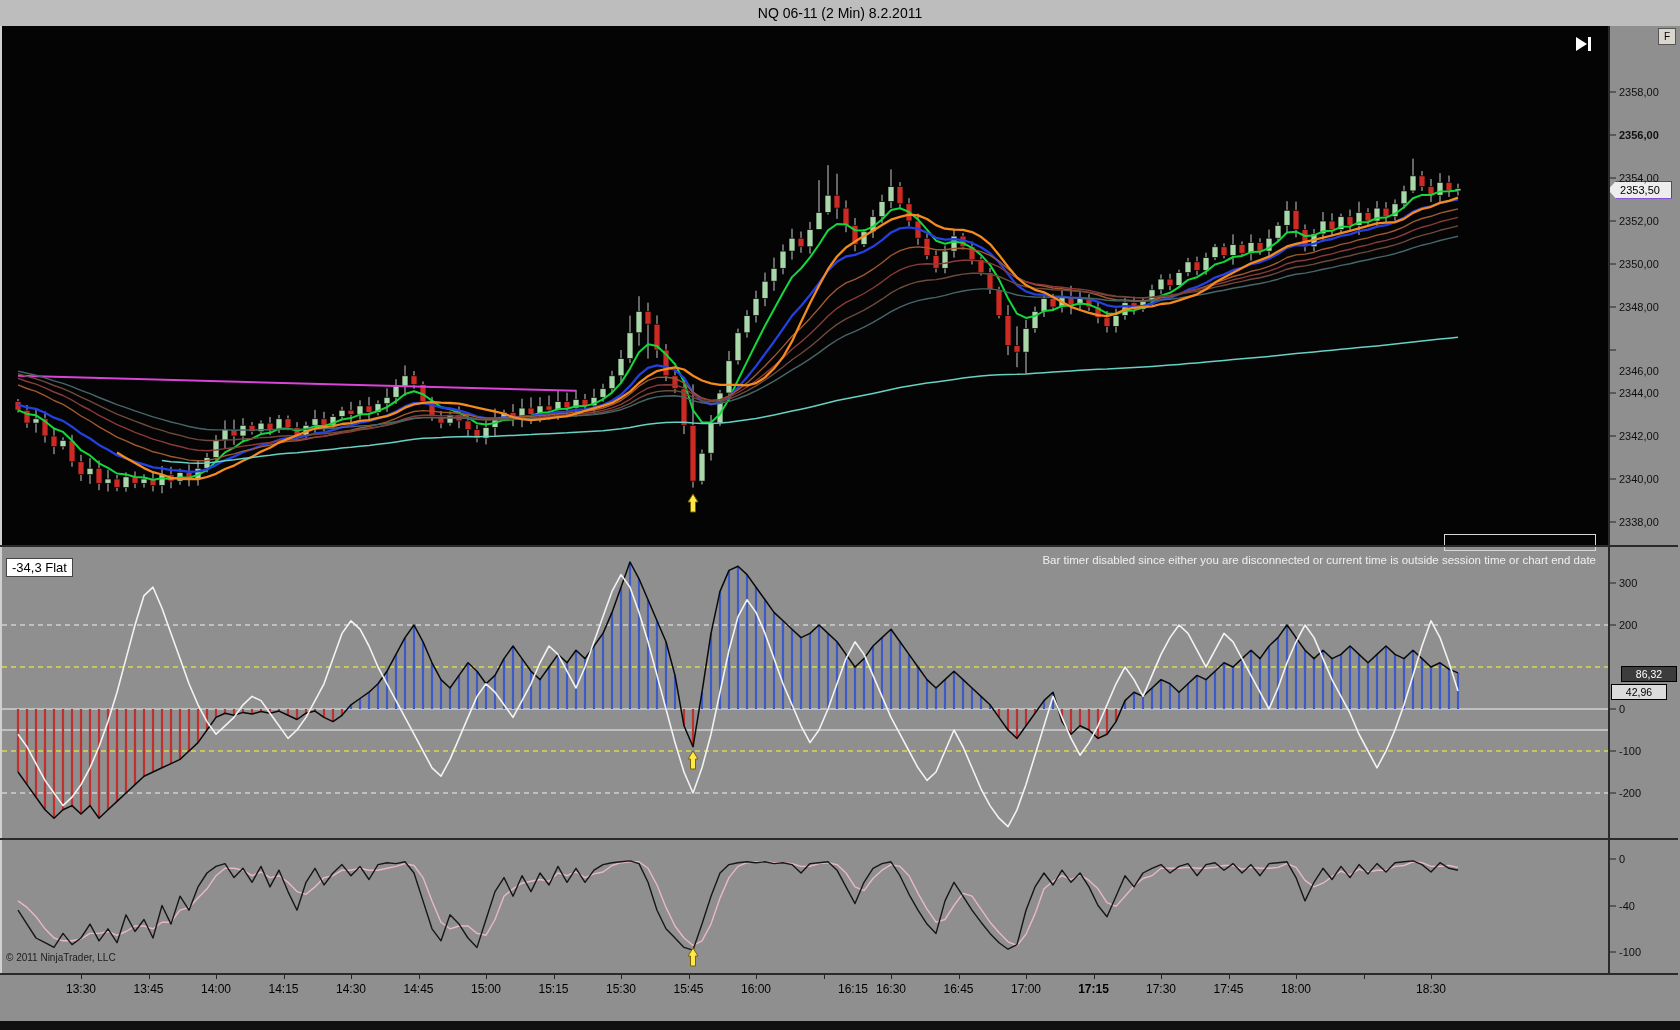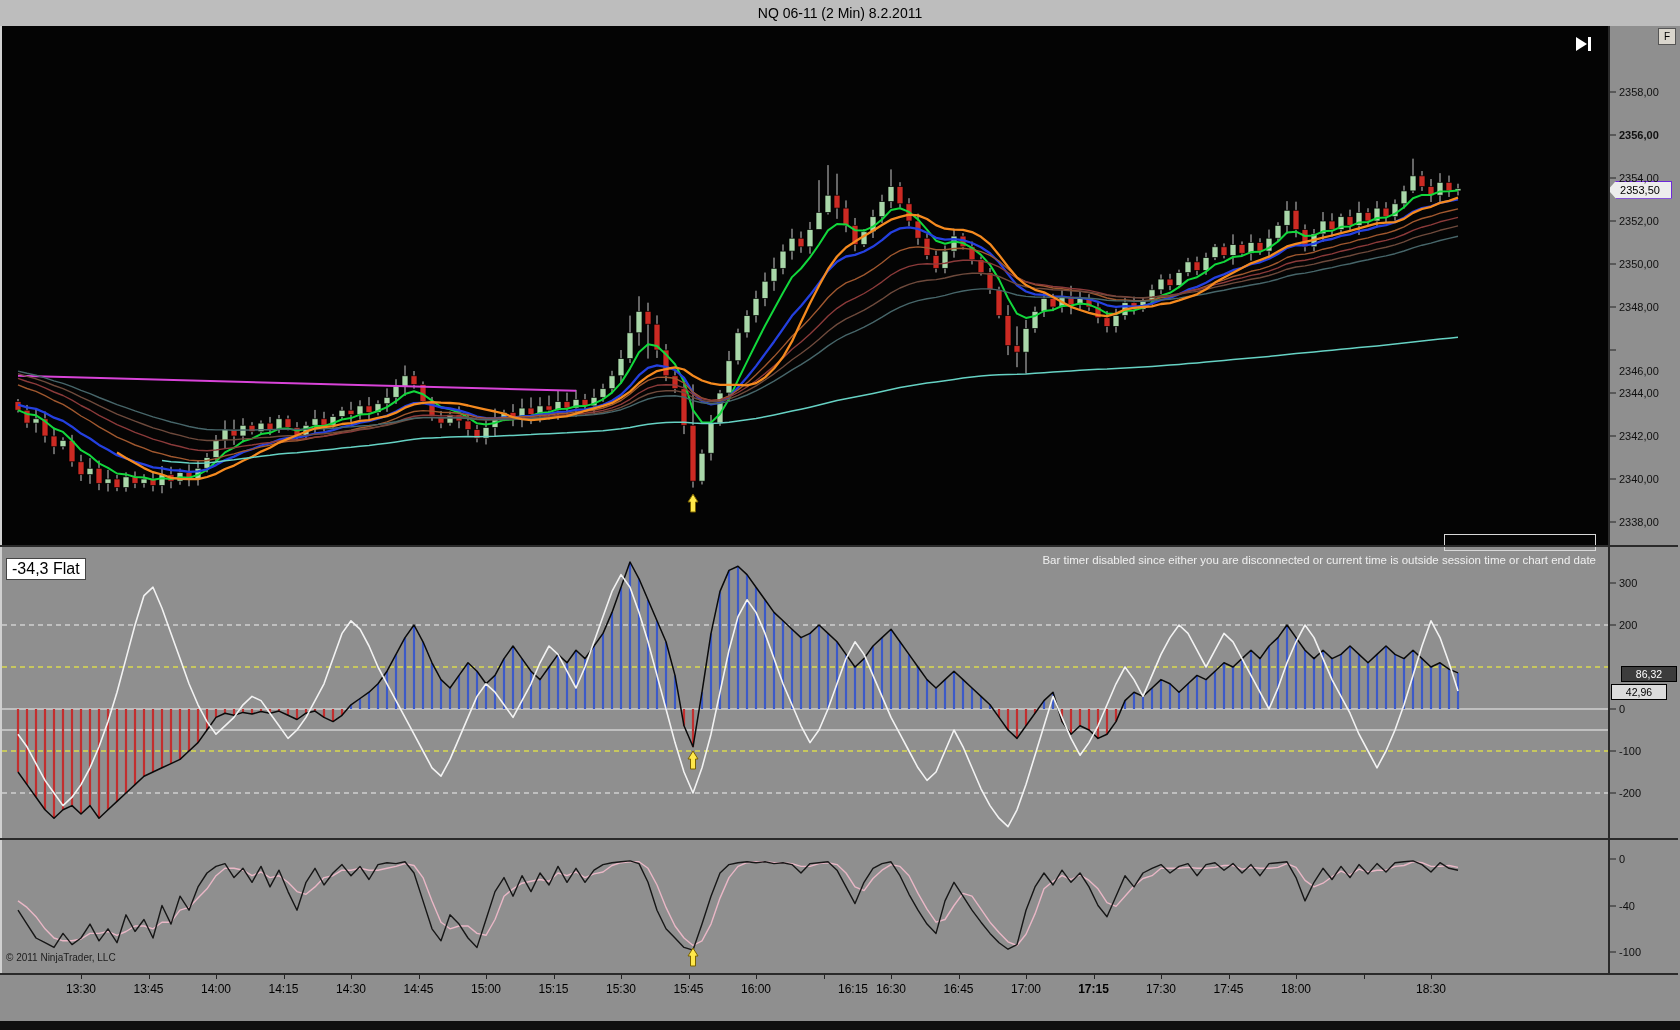--- a/index.html
+++ b/index.html
@@ -32,21 +32,21 @@
     clip-path:polygon(0 50%,8px 0,100% 0,100% 100%,8px 100%);
   }
   .valbox{
     position:absolute;left:1px;width:54px;height:14px;font-size:10.5px;line-height:14px;
     text-align:center;border:1px solid #000;
   }
   #valbox-0{background:#3c3c3c;color:#fff;}
   #valbox-1{background:#dcdcdc;color:#000;}
   #ind1-status{
     position:absolute;left:6px;top:558px;background:#fff;border:1px solid #444;color:#000;
-    font-size:16px;padding:1px 5px;z-index:6;
+    font-size:13px;padding:1px 5px;z-index:6;
   }
   #bar-timer-box{position:absolute;left:1444px;top:534px;width:150px;height:15px;border:1px solid #d8d8d8;z-index:4;}
   #bar-timer-text{position:absolute;right:84px;top:554px;color:#efefef;font-size:11.5px;z-index:4;white-space:nowrap;}
   #copyright{position:absolute;left:6px;top:952px;color:#1c1c1c;font-size:10px;z-index:4;}
   .timelabel{position:absolute;top:7px;font-size:12px;color:#000;transform:translateX(-50%);}
   .timetick{position:absolute;top:0;width:1px;height:4px;background:#222;}
   #go-end-btn{position:absolute;left:1574px;top:36px;width:22px;height:16px;z-index:6;cursor:pointer;}
   #corner-f{
     position:absolute;left:1658px;top:28px;width:16px;height:15px;background:#dad6cd;
     border:1px solid #555;font-size:10px;line-height:15px;text-align:center;color:#000;z-index:6;

